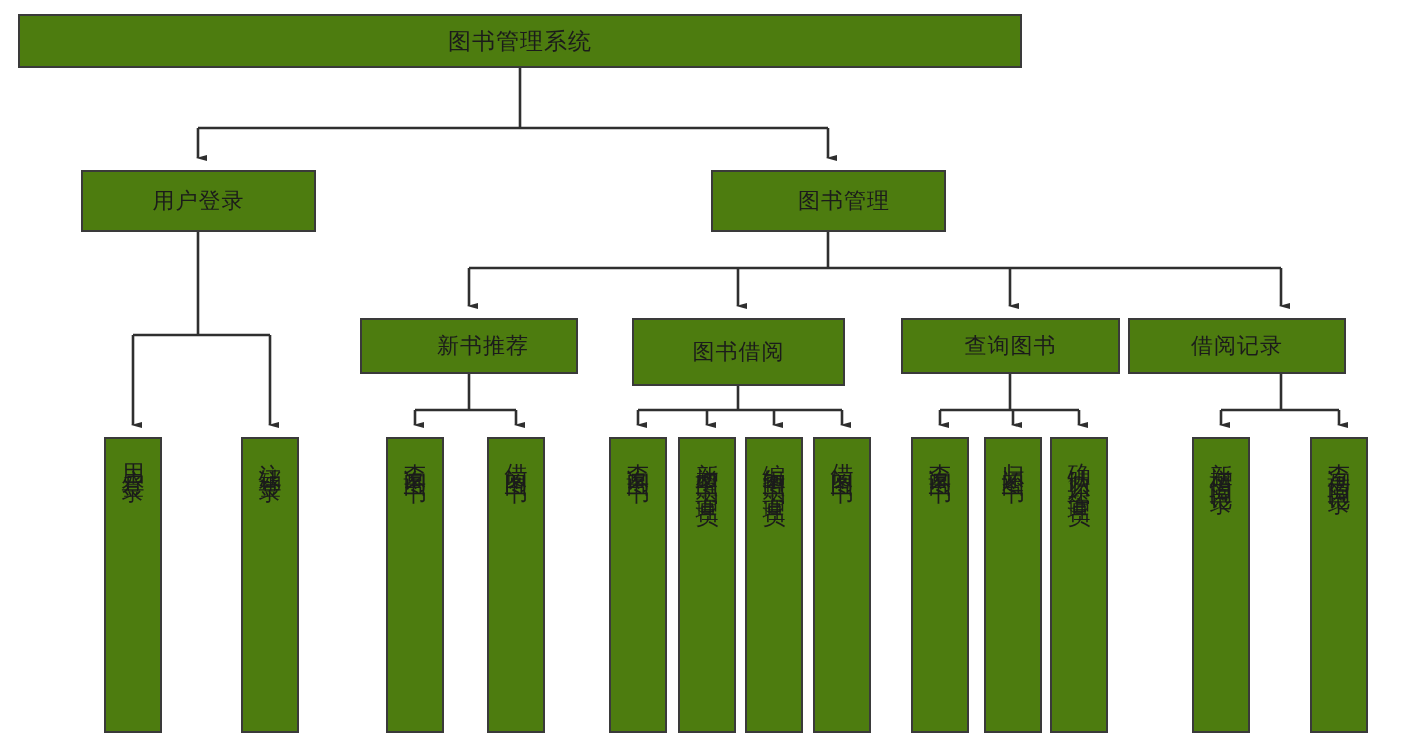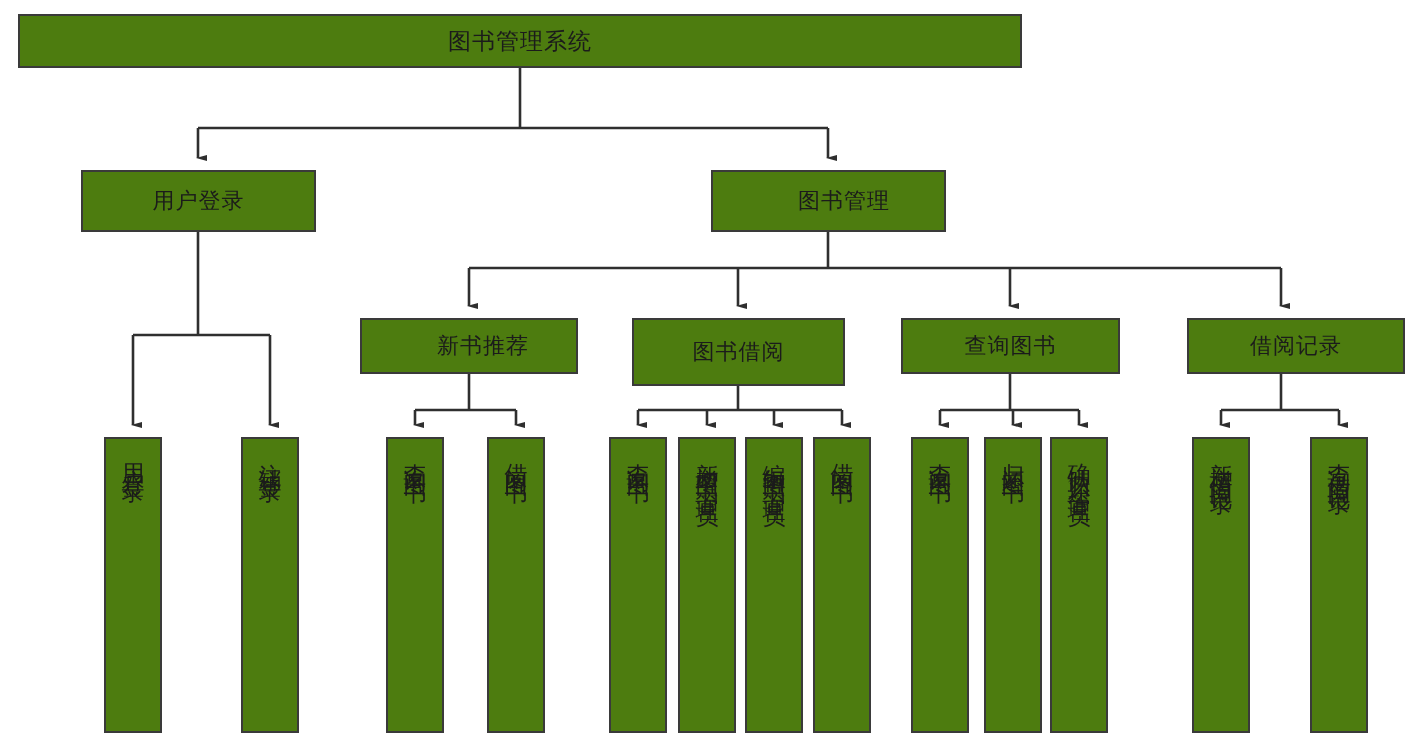--- a/index.html
+++ b/index.html
@@ -133,21 +133,21 @@
   <div id="level3-container">
       <div class="node" style="left: 360px; top: 318px; width: 218px; height: 56px; padding-left: 28px;">
         <span class="node-label">新书推荐</span>
       </div>
       <div class="node" style="left: 632px; top: 318px; width: 213px; height: 68px;">
         <span class="node-label">图书借阅</span>
       </div>
       <div class="node" style="left: 901px; top: 318px; width: 219px; height: 56px;">
         <span class="node-label">查询图书</span>
       </div>
-      <div class="node" style="left: 1187px; top: 318px; width: 218px; height: 56px;">
+      <div class="node" style="left: 1128px; top: 318px; width: 218px; height: 56px;">
         <span class="node-label">借阅记录</span>
       </div>
     </div>
   <div id="leaf-container">
       <div class="node leaf" style="left: 104px; top: 437px; width: 58px; height: 296px;">
         <span class="node-label">用户登录</span>
       </div>
       <div class="node leaf" style="left: 241px; top: 437px; width: 58px; height: 296px;">
         <span class="node-label">注销登录</span>
       </div>

